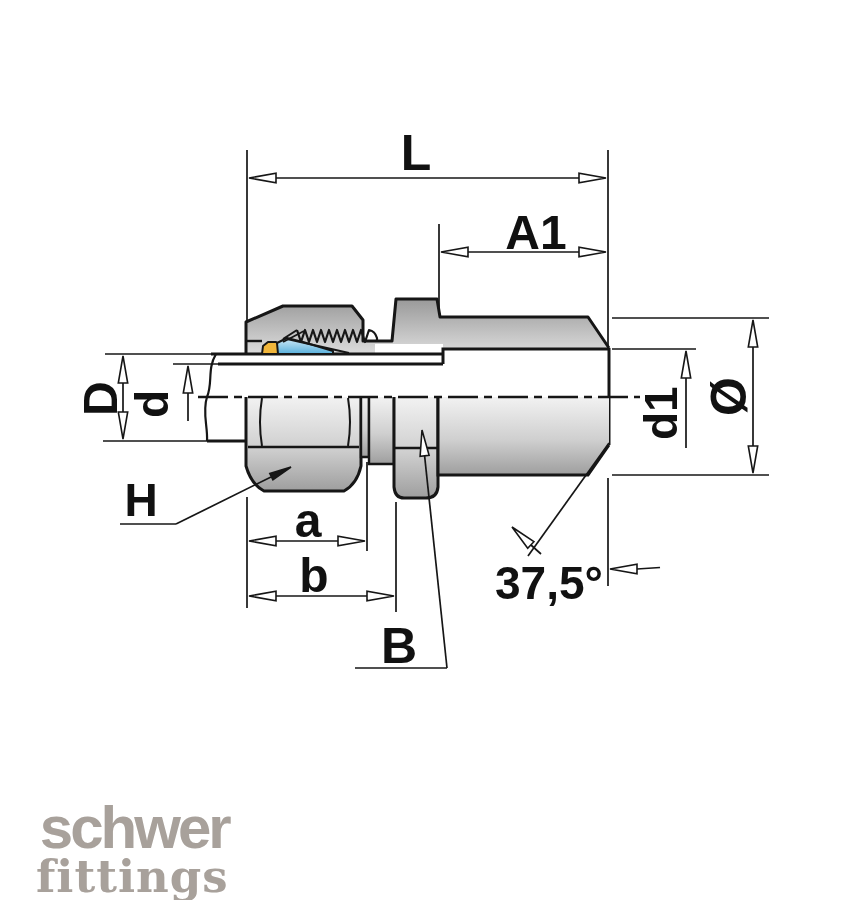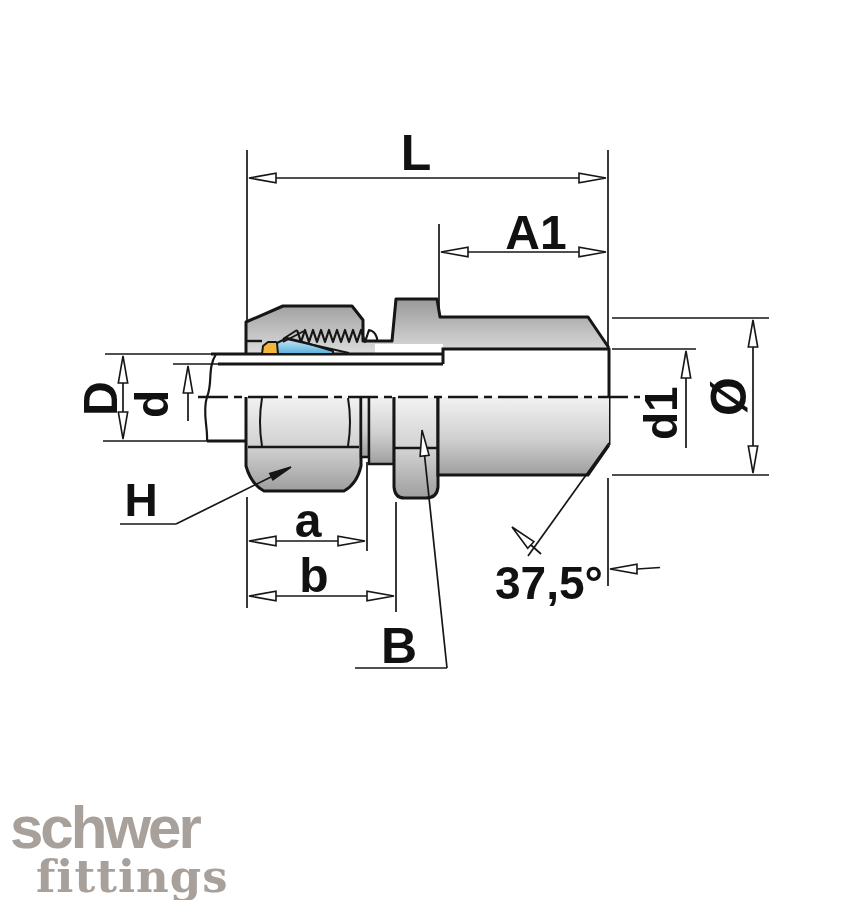--- a/index.html
+++ b/index.html
@@ -1,19 +1,19 @@
 <!DOCTYPE html>
 <html><head>
 <meta charset="utf-8">
 <style>
   html,body{margin:0;padding:0;background:#ffffff;}
   .stage{position:relative;width:843px;height:900px;background:#fff;overflow:hidden;
          font-family:"Liberation Sans",sans-serif;}
   svg text{font-family:"Liberation Sans",sans-serif;font-weight:bold;fill:#111;}
-  .logo{position:absolute;left:10px;top:798px;color:#a8a19b;user-select:none;}
+  .logo{position:absolute;left:10px;top:798px;color:#a8a19b;user-select:none;text-align:right;}
   .logo .brand{font-family:"Liberation Sans",sans-serif;font-weight:bold;font-size:60px;
                letter-spacing:-3px;line-height:1;display:block;}
   .logo .tagline{font-family:"DejaVu Serif","Liberation Serif",serif;font-weight:bold;
                  font-size:45px;letter-spacing:1px;line-height:1;display:block;
                  margin:-4px 0 0 26px;}
 </style>
 </head>
 <body>
 
 <div class="stage">

